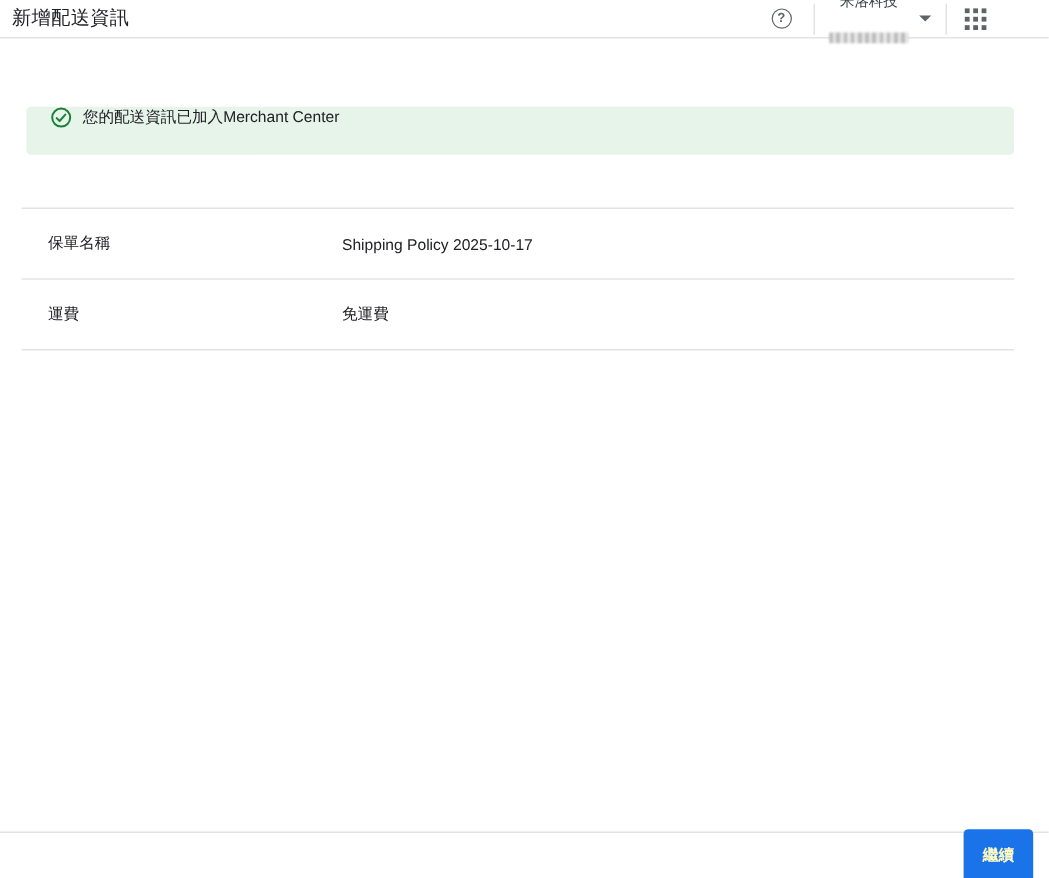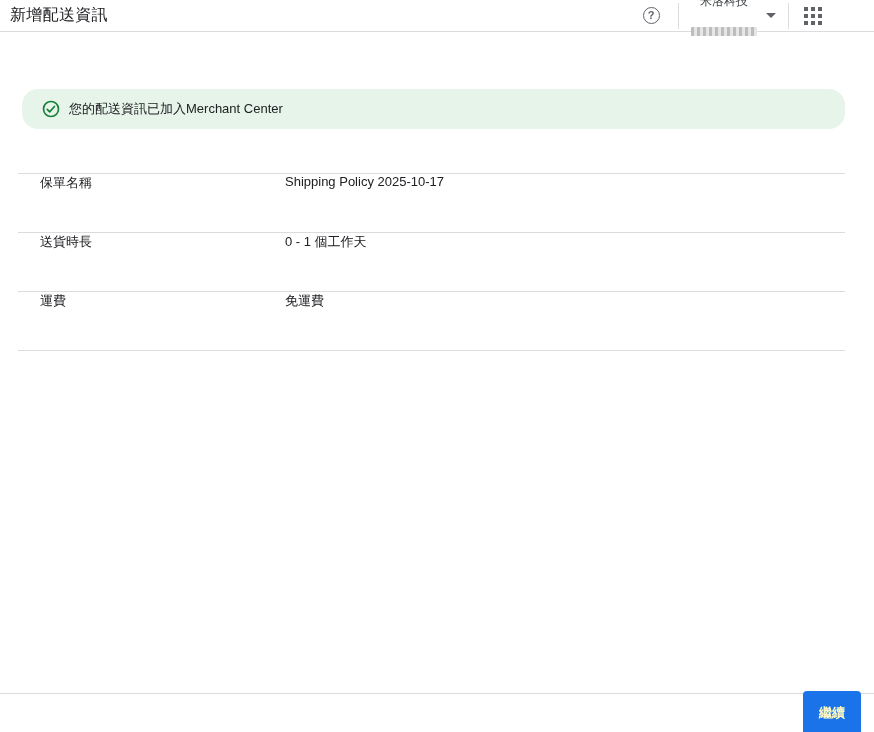--- a/index.html
+++ b/index.html
@@ -33,28 +33,28 @@
     filter:blur(.7px);
   }
   .caret{width:0;height:0;border-left:5px solid transparent;border-right:5px solid transparent;border-top:5px solid #5f6368;}
   .apps-btn{
     display:grid;grid-template-columns:repeat(3,4px);grid-template-rows:repeat(3,4px);
     gap:3px;background:none;border:none;cursor:pointer;padding:0;margin-left:3px;
   }
   .apps-btn i{background:#5f6368;display:block;}
   
   .banner{
-    margin:57px 29px 4px 22px;height:40px;background:#e6f4ea;border-radius:16px;
-    display:flex;align-items:center;padding-left:20px;box-sizing:border-box;
+    margin:57px 29px 4px 22px;height:40px;background:#e6f4ea;border-radius:4px;
+    display:flex;padding-left:20px;box-sizing:border-box;
   }
   .check-icon{width:18px;height:18px;flex-shrink:0;display:block;}
   .banner-text{margin-left:9px;font-size:13px;color:#202124;}
   
   .details{margin:44px 29px 0 18px;border-top:1px solid #dadce0;}
-  .detail-row{height:58px;display:flex;border-bottom:1px solid #dadce0;}
+  .detail-row{height:58px;display:flex;align-items:center;border-bottom:1px solid #dadce0;}
   .row-label{width:245px;padding-left:22px;font-size:13px;color:#202124;flex-shrink:0;box-sizing:content-box;}
   .row-value{font-size:13px;color:#202124;}
   
   .footer{
     position:absolute;left:0;right:0;bottom:0;height:39px;background:#fff;
     border-top:1px solid #dadce0;display:flex;align-items:center;justify-content:flex-end;
     padding-right:13px;box-sizing:border-box;
   }
   .continue-btn{
     background:#1a73e8;color:#fef9c3;border:none;border-radius:4px;
@@ -106,24 +106,20 @@
   </svg>
   <span class="banner-text">您的配送資訊已加入Merchant Center</span>
 </div>
 
 <div class="details">
   <div class="detail-row">
     <span class="row-label">保單名稱</span>
     <span class="row-value">Shipping Policy 2025-10-17</span>
   </div>
   <div class="detail-row">
-    <span class="row-label">送貨時長</span>
-    <span class="row-value">0 - 1 個工作天</span>
-  </div>
-  <div class="detail-row">
     <span class="row-label">運費</span>
     <span class="row-value">免運費</span>
   </div>
 </div>
 
 <div class="footer">
   <button class="continue-btn">繼續</button>
 </div>
 
 </body></html>

